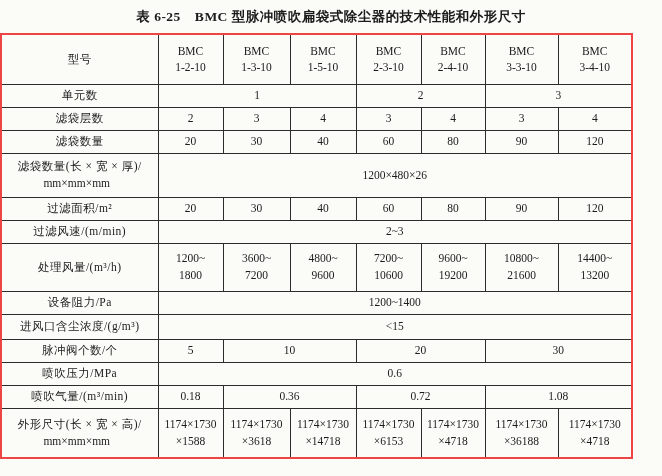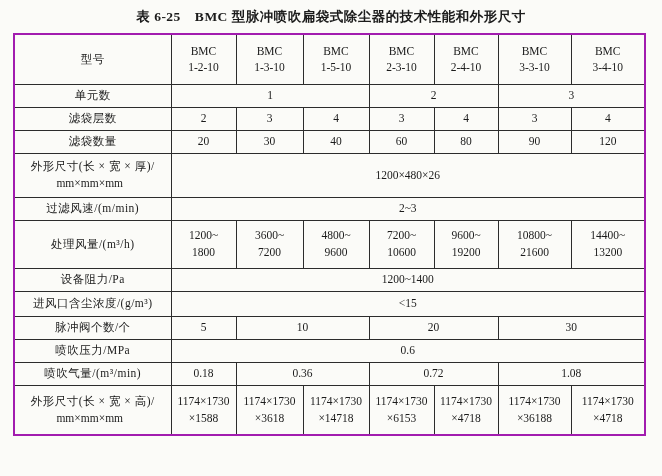--- a/index.html
+++ b/index.html
@@ -21,23 +21,23 @@
     text-align: center;
     font-weight: bold;
     font-size: 13.5px;
     letter-spacing: 0.5px;
     padding-top: 8px;
     white-space: nowrap;
   }
   table.spec {
     border-collapse: collapse;
     table-layout: fixed;
-    margin: 7px 0 0 13px;
+    margin: 7px 0 0 0;
     width: 632px;
-    border: 2px solid #a21caf;
+    border: 2px solid #ef4444;
   }
   table.spec td {
     border: 1px solid #2c2c2c;
     font-size: 11.5px;
     text-align: center;
     vertical-align: middle;
     padding: 1px 2px;
     line-height: 1.45;
     overflow: hidden;
   }
@@ -162,25 +162,51 @@
           </td>
           <td class="val">
             <span class="line">90</span>
           </td>
           <td class="val">
             <span class="line">120</span>
           </td>
         </tr>
         <tr style="height: 44px;">
           <td class="lbl">
-            <span class="line">外形尺寸(长 × 宽 × 厚)/</span>
+            <span class="line">滤袋数量(长 × 宽 × 厚)/</span>
             <span class="line l2">mm×mm×mm</span>
           </td>
           <td class="val" colspan="7">
             <span class="line">1200×480×26</span>
+          </td>
+        </tr>
+        <tr style="height: 23px;">
+          <td class="lbl">
+            <span class="line">过滤面积/m²</span>
+          </td>
+          <td class="val">
+            <span class="line">20</span>
+          </td>
+          <td class="val">
+            <span class="line">30</span>
+          </td>
+          <td class="val">
+            <span class="line">40</span>
+          </td>
+          <td class="val">
+            <span class="line">60</span>
+          </td>
+          <td class="val">
+            <span class="line">80</span>
+          </td>
+          <td class="val">
+            <span class="line">90</span>
+          </td>
+          <td class="val">
+            <span class="line">120</span>
           </td>
         </tr>
         <tr style="height: 23px;">
           <td class="lbl">
             <span class="line">过滤风速/(m/min)</span>
           </td>
           <td class="val" colspan="7">
             <span class="line">2~3</span>
           </td>
         </tr>

